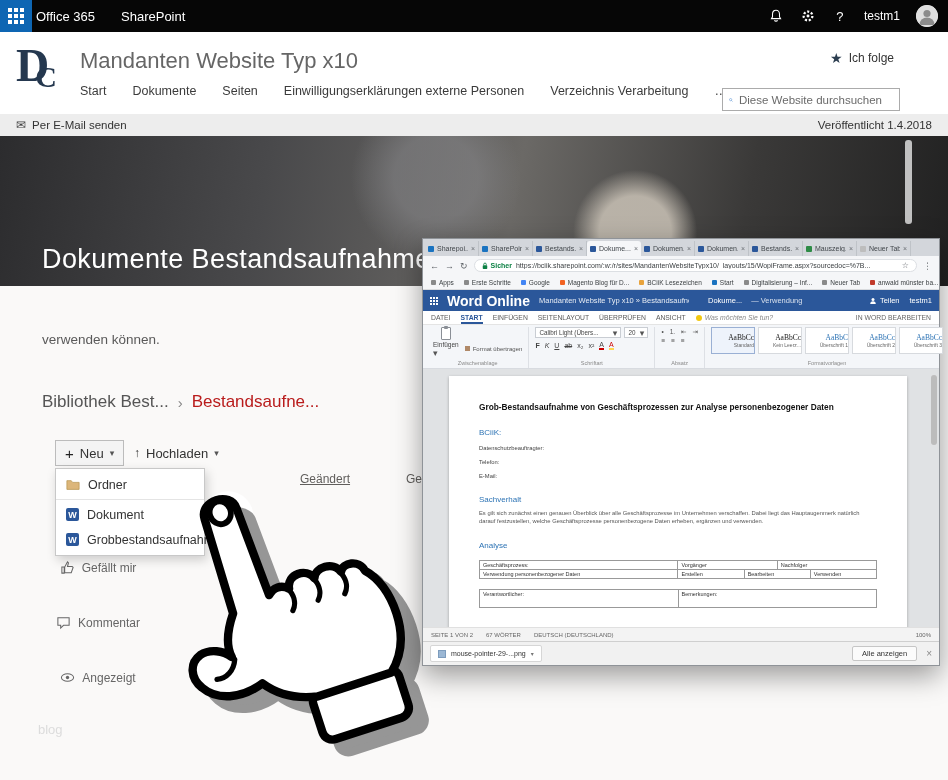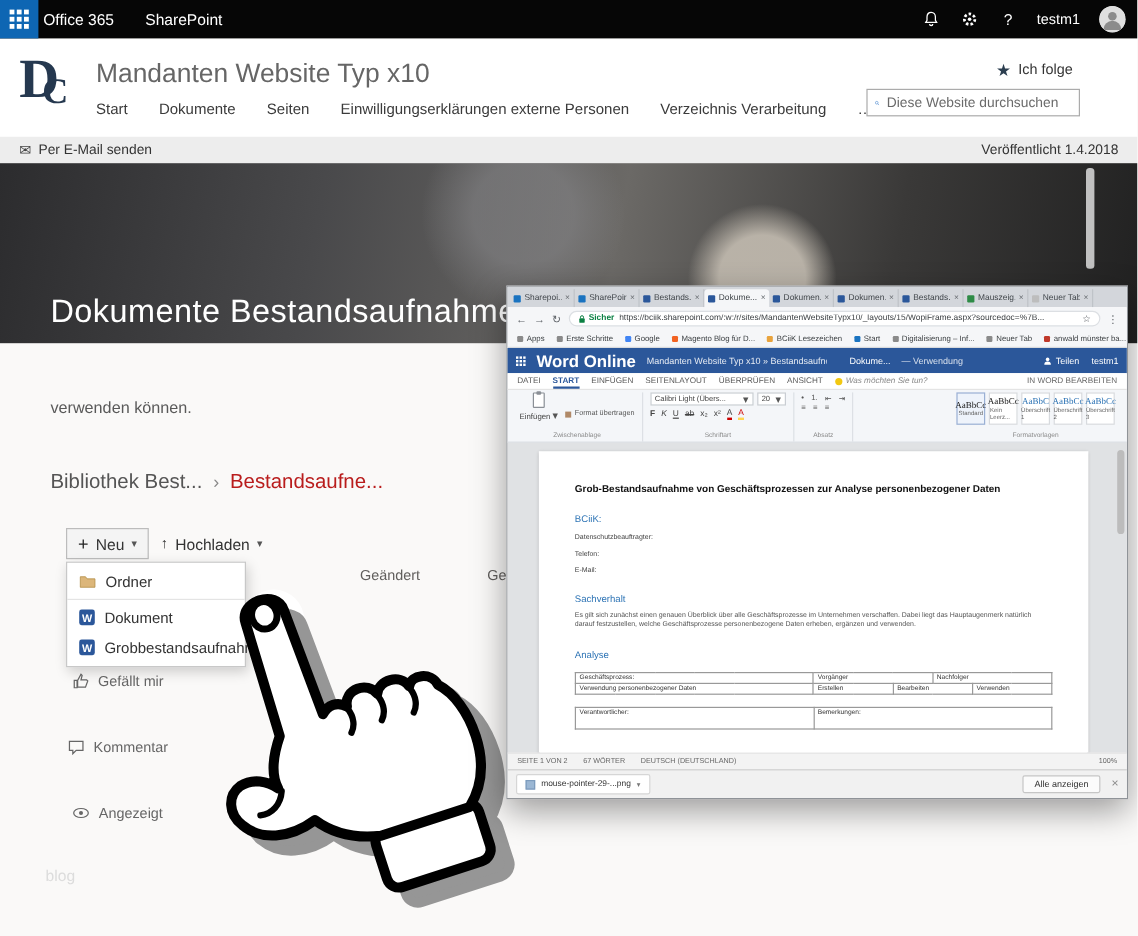--- a/index.html
+++ b/index.html
@@ -22,21 +22,21 @@
   
   .siteheader{position:absolute;top:32px;left:0;right:0;height:82px;background:#fff;}
   .logo{position:absolute;left:16px;top:8px;display:flex;align-items:flex-start;color:#25384f;font-family:"Liberation Serif",serif;cursor:pointer;}
   .logo .d{font-size:46px;font-weight:bold;line-height:52px;}
   .logo .c{font-size:30px;font-weight:bold;margin-left:-14px;margin-top:20px;}
   .site-title{position:absolute;left:80px;top:16px;font-size:22px;color:#666;}
   .site-nav{position:absolute;left:80px;top:52px;display:flex;gap:26px;font-size:12.5px;color:#3b3b3b;}
   .site-nav span{cursor:pointer;}
   .follow{position:absolute;right:54px;top:18px;display:flex;align-items:center;gap:6px;font-size:12px;color:#333;cursor:pointer;}
   .star{color:#2c3e50;font-size:14px;}
-  .searchbox{position:absolute;right:48px;top:42px;width:178px;height:23px;border:1px solid #ababab;background:#fff;display:flex;align-items:center;gap:6px;padding:0 6px;}
+  .searchbox{position:absolute;right:48px;top:56px;width:178px;height:23px;border:1px solid #ababab;background:#fff;display:flex;align-items:center;gap:6px;padding:0 6px;}
   .searchbox input{border:0;outline:0;flex:1;font-size:11.5px;color:#333;background:transparent;font-family:inherit;}
   .searchbox input::placeholder{color:#6a6a6a;}
 
   
   .infobar{position:absolute;top:114px;left:0;right:0;height:22px;background:#ededed;display:flex;align-items:center;font-size:11.5px;color:#333;padding:0 16px;}
   .infobar .mail{display:flex;align-items:center;gap:6px;cursor:pointer;}
   .envelope{font-size:12px;color:#444;}
   .published{margin-left:auto;}
 
   
@@ -52,21 +52,21 @@
   .intro{position:absolute;left:42px;top:308px;width:392px;font-size:13.5px;color:#595959;line-height:21px;}
   .breadcrumb{position:absolute;left:42px;top:392px;display:flex;align-items:center;gap:9px;font-size:17px;color:#555;}
   .breadcrumb .b2{color:#b91c1c;}
   .breadcrumb .sep{color:#888;font-size:15px;}
   .btn-neu{position:absolute;left:55px;top:440px;height:26px;display:flex;align-items:center;gap:6px;padding:0 9px;border:1px solid #bcbcbc;background:#f4f4f4;font-size:13px;color:#333;cursor:pointer;}
   .btn-neu .plus{font-size:15px;line-height:15px;color:#222;}
   .caret{font-size:9px;color:#555;}
   .btn-upload{position:absolute;left:128px;top:440px;height:26px;display:flex;align-items:center;gap:6px;padding:0 6px;font-size:13px;color:#333;cursor:pointer;}
   .uarrow{font-size:12px;color:#333;}
   .colhead{position:absolute;top:472px;font-size:12px;color:#605e5c;}
-  .col1{left:300px;} .col2{left:406px;}
+  .col1{left:300px;text-decoration:underline;} .col2{left:406px;}
 
   
   .menu{position:absolute;left:55px;top:468px;width:150px;background:#fff;border:1px solid #c8c8c8;box-shadow:2px 4px 10px rgba(0,0,0,.18);padding:3px 0;z-index:30;}
   .menu-item{height:25px;display:flex;align-items:center;gap:8px;padding:0 10px;font-size:12.5px;color:#333;cursor:pointer;white-space:nowrap;}
   .menu-div{height:1px;background:#e4e4e4;margin:2px 0;}
   .icon-word{width:13px;height:13px;border-radius:2px;color:#fff;font-size:9px;font-weight:bold;display:flex;align-items:center;justify-content:center;flex:none;}
 
   .social{position:absolute;left:56px;top:560px;display:flex;gap:40px;font-size:12px;color:#666;align-items:center;flex-direction:column;}
   .social .s-item{display:flex;align-items:center;gap:7px;cursor:pointer;}
   .blogtext{position:absolute;left:38px;top:722px;font-size:13px;color:#dcdcdc;}
@@ -126,21 +126,21 @@
   .frow2 span{cursor:pointer;}
   .frow2 span:nth-child(1){font-weight:bold;}
   .frow2 span:nth-child(2){font-style:italic;}
   .frow2 span:nth-child(3){text-decoration:underline;}
   .frow2 span:nth-child(4){text-decoration:line-through;}
   .frow2 span:nth-child(7){border-bottom:2px solid #c00;line-height:7px;}
   .frow2 span:nth-child(8){color:#c00;border-bottom:2px solid #ffd54f;line-height:7px;}
   .prow{display:flex;gap:6px;font-size:6.5px;color:#555;margin-top:1px;}
   .prow span{cursor:pointer;}
   .styles-row{display:flex;gap:3px;}
-  .style-tile{width:24px;height:27px;background:#fff;border:1px solid #d7dade;display:flex;flex-direction:column;align-items:center;justify-content:center;cursor:pointer;}
+  .style-tile{width:44px;height:27px;background:#fff;border:1px solid #d7dade;display:flex;flex-direction:column;align-items:flex-end;justify-content:center;cursor:pointer;}
   .style-tile.sel{border-color:#9ab0d4;background:#eef3fb;}
   .style-sample{font-size:7.5px;color:#222;font-family:"Liberation Serif",serif;line-height:9px;}
   .style-tile.head .style-sample{color:#2e74b5;}
   .style-name{font-size:5px;color:#666;}
 
   .docarea{flex:1;background:#e0e2e4;position:relative;overflow:hidden;}
   .page{position:absolute;left:26px;top:7px;width:458px;height:420px;background:#fff;box-shadow:0 1px 3px rgba(0,0,0,.28);padding:26px 30px;}
   .doc-title{font-size:8.3px;font-weight:bold;color:#111;line-height:10px;}
   .doc-h{font-size:8px;color:#2e74b5;margin-top:16px;}
   .doc-field{font-size:5.8px;color:#444;margin-top:8px;}

